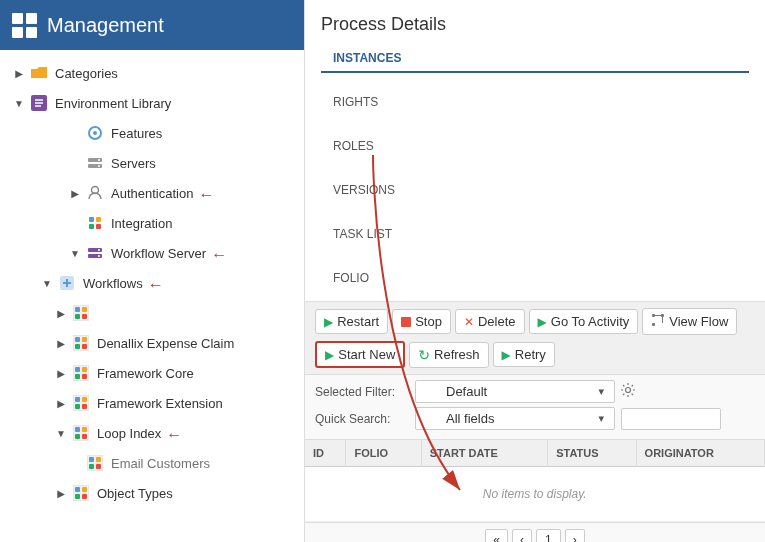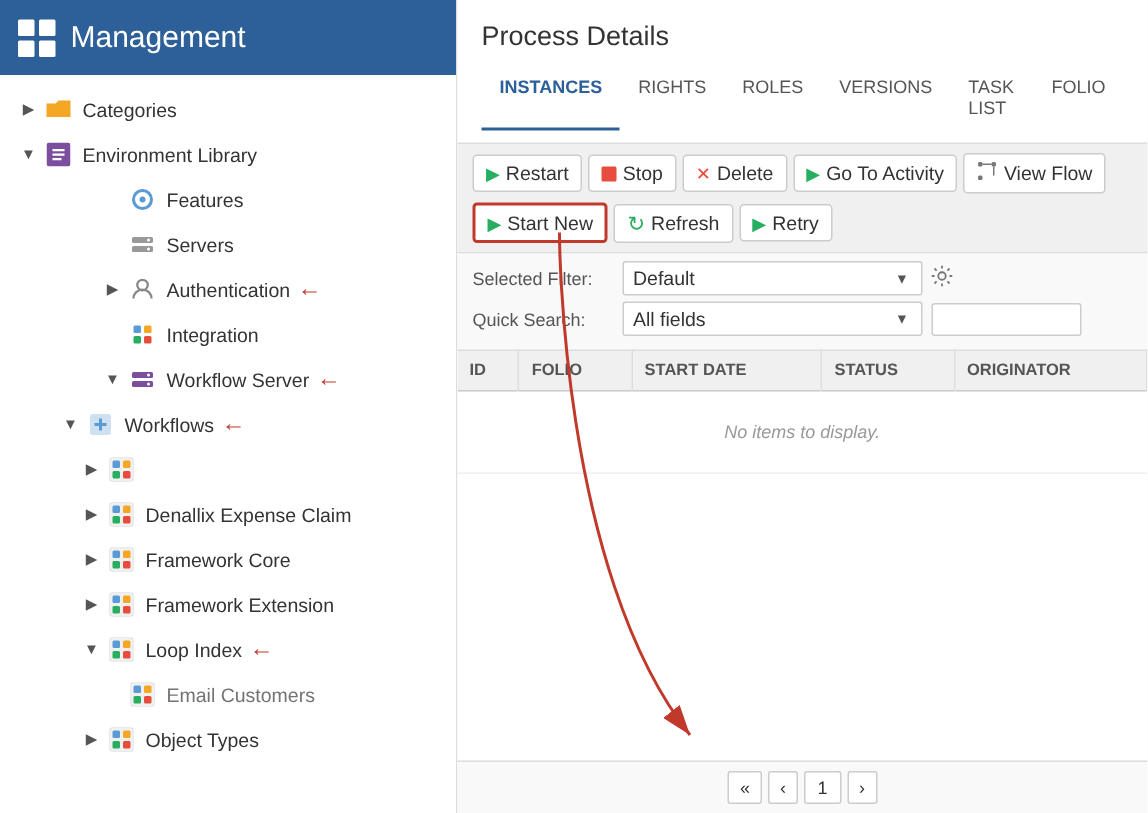--- a/index.html
+++ b/index.html
@@ -19,38 +19,38 @@
     .nav-item.level-1 { padding-left: 12px; }
     .nav-item.level-2 { padding-left: 26px; margin-left: 42px; }
     .nav-item.level-3 { padding-left: 40px; }
     .nav-item.level-4 { padding-left: 54px; }
     .nav-item.level-5 { padding-left: 68px; }
 
     
     .main { flex: 1; display: flex; flex-direction: column; background: #f9f9f9; }
     .main-header { padding: 14px 16px 8px; background: #fff; border-bottom: 1px solid #ddd; }
     .main-title { font-size: 18px; font-weight: 300; color: #333; margin-bottom: 10px; }
-    .tabs { display: flex; gap: 0; border-bottom: none; }
+    .tabs { display: flex; gap: 16px; border-bottom: none; flex-direction: column; }
     .tab { padding: 6px 12px; cursor: pointer; color: #555; font-size: 12px; border-bottom: 2px solid transparent; }
     .tab.active { color: #2d6099; border-bottom: 2px solid #2d6099; font-weight: 600; }
 
     
     .toolbar { padding: 6px 10px; background: #f0f0f0; border-bottom: 1px solid #ddd; display: flex; flex-wrap: wrap; align-items: center; gap: 4px; }
     .toolbar-btn { display: flex; align-items: center; gap: 4px; padding: 4px 8px; background: #fff; border: 1px solid #ccc; border-radius: 3px; cursor: pointer; font-size: 12px; color: #333; }
     .toolbar-btn.highlighted { border: 2px solid #c0392b; border-radius: 3px; }
     .toolbar-btn .btn-icon { font-size: 12px; }
     .btn-icon-stop { color: #e74c3c; width: 10px; height: 10px; background: #e74c3c; display: inline-block; border-radius: 1px; }
     .toolbar-row { display: flex; align-items: center; gap: 4px; width: 100%; }
 
     
     .filters { padding: 5px 10px; background: #f9f9f9; border-bottom: 1px solid #ddd; }
     .filter-row { display: flex; align-items: center; margin-bottom: 4px; }
     .filter-label { width: 100px; font-size: 12px; color: #555; }
     .filter-select { flex: 1; display: flex; align-items: center; border: 1px solid #ccc; background: #fff; padding: 3px 6px; border-radius: 2px; font-size: 12px; color: #333; cursor: pointer; }
-    .filter-select .select-val { flex: 1; }
+    .filter-select .select-val { flex: 1; margin-left: 24px; }
     .filter-select .chevron { color: #555; font-size: 11px; margin: 0 4px; }
     .filter-icon { margin-left: 4px; cursor: pointer; color: #777; }
 
     
     .table-area { flex: 1; overflow: auto; background: #fff; }
     table { width: 100%; border-collapse: collapse; }
     thead tr { background: #f0f0f0; border-bottom: 1px solid #ccc; }
     th { padding: 7px 8px; text-align: left; font-size: 11px; color: #555; font-weight: 600; border-right: 1px solid #ddd; white-space: nowrap; }
     td { padding: 6px 8px; font-size: 12px; color: #555; border-bottom: 1px solid #f0f0f0; }
     .no-items { text-align: center; padding: 20px; color: #999; font-style: italic; font-size: 12px; }

